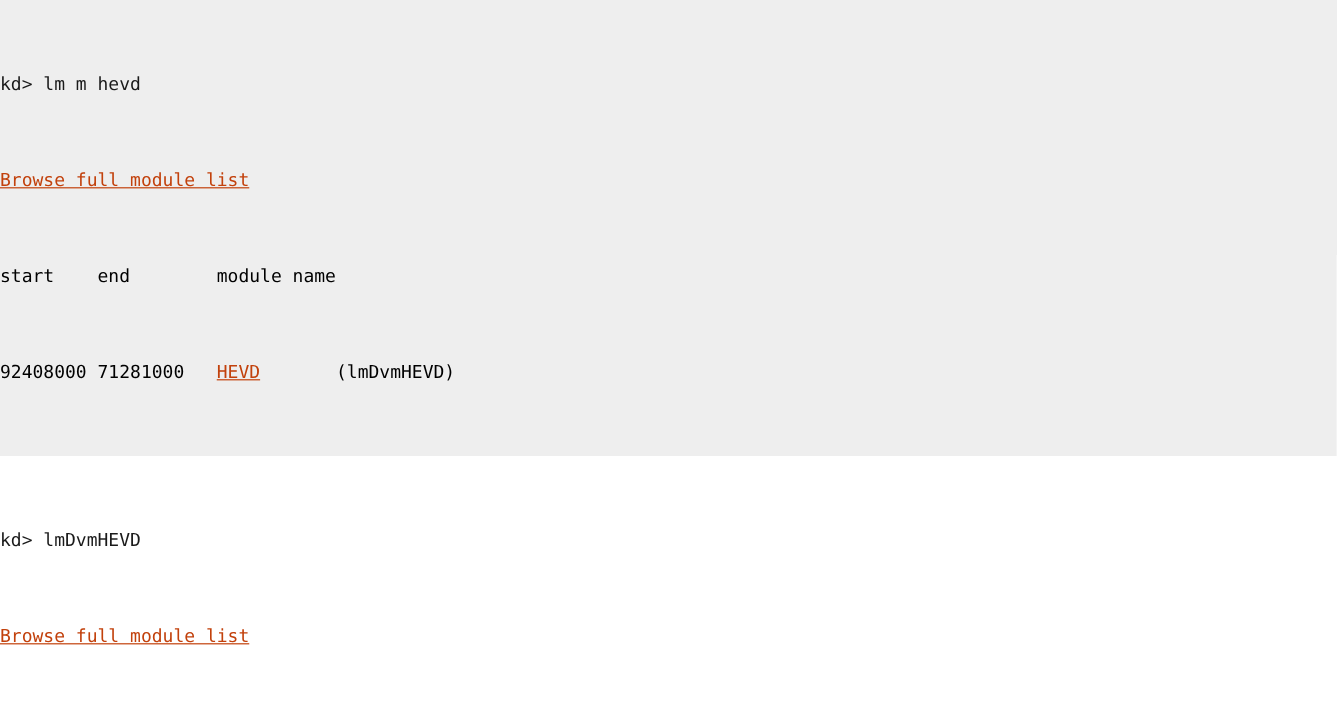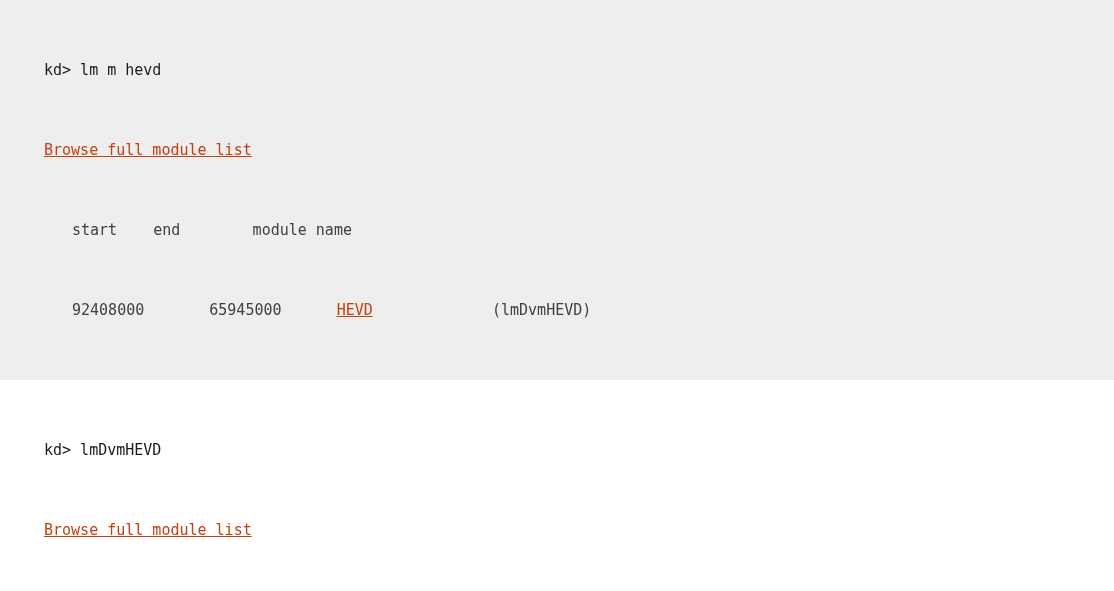--- a/index.html
+++ b/index.html
@@ -28,46 +28,45 @@
     white-space: pre;
   }
   .band-gray { background: #eeeeee; }
   .band-white { background: #ffffff; }
 
   .line {
     height: 20px;
     line-height: 20px;
     white-space: pre;
     display: block;
-    padding-left: 44px;
   }
 
   
-  .plain  { color: #404040; margin-left: 28px; }
+  .plain  { color: #000000; }
   .link   {
     color: #c2410c;
     text-decoration: underline;
     text-decoration-skip-ink: none;
     cursor: pointer;
   }
 </style>
 </head>
 <body>
 
 <div class="console">
 
   <div class="band band-gray">
 
     <div class="line"><span>kd&gt; lm m hevd</span></div>
 
     <div class="line"><span class="link">Browse full module list</span></div>
 
     <div class="line"><span class="plain">start    end        module name</span></div>
 
-    <div class="line"><span class="plain">92408000</span><span class="plain"> </span><span class="plain">65945000</span><span class="plain">   </span><span class="link">HEVD</span><span class="plain">       </span><span class="plain">(lmDvmHEVD)</span></div>
+    <div class="line"><span class="plain">92408000</span><span class="plain"> </span><span class="plain">71281000</span><span class="plain">   </span><span class="link">HEVD</span><span class="plain">       </span><span class="plain">(lmDvmHEVD)</span></div>
 
   </div>
 
   <div class="band band-white">
 
     <div class="line"><span>kd&gt; lmDvmHEVD</span></div>
 
     <div class="line"><span class="link">Browse full module list</span></div>
 
     

